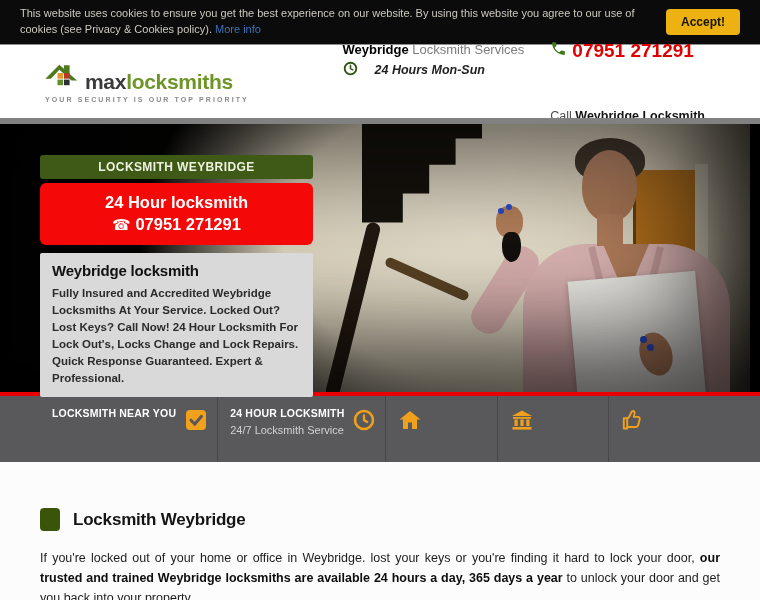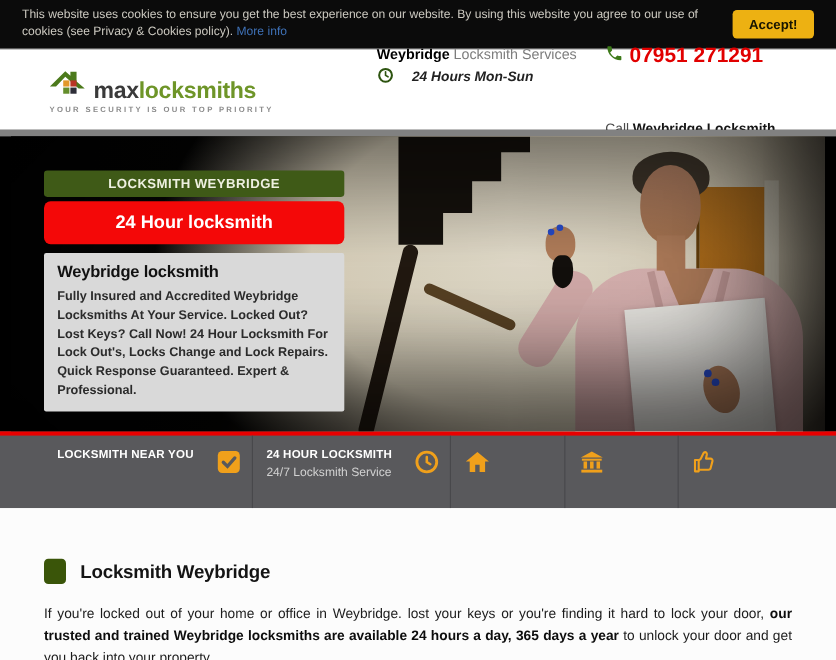--- a/index.html
+++ b/index.html
@@ -68,21 +68,21 @@
   .cta-box { margin-top:4px; background:#f40808; border-radius:6px; color:#fff; text-align:center; padding:8px 0 9px; cursor:pointer; }
   .cta-line1 { font-size:16.5px; font-weight:bold; line-height:1.35; }
   .cta-line2 { font-size:16.5px; font-weight:bold; line-height:1.35; }
   .cta-line2 .ph-glyph { font-size:15px; }
   .info-card { margin-top:8px; background:#d9d9d9; border-radius:2px; padding:9px 12px 10px; }
   .info-title { font-size:15px; font-weight:bold; color:#111; margin-bottom:6px; letter-spacing:-.2px; }
   .info-body { font-size:11.5px; font-weight:bold; color:#2b2b2b; line-height:1.48; }
 
   
   .strip { border-top:4px solid #e90000; background:#59595c; flex:0 0 auto; height:70px; display:flex; padding:0 40px; }
-  .feature { flex:1 1 0; display:flex; justify-content:space-between; gap:20px; padding:11px 9px 0 12px; border-left:1px solid #48484b; }
+  .feature { flex:1 1 0; display:flex; justify-content:space-between; gap:8px; padding:11px 9px 0 12px; border-left:1px solid #48484b; }
   .feature:first-child { border-left:none; }
   .f-title { font-size:10.5px; font-weight:bold; color:#fff; letter-spacing:.2px; margin-bottom:4px; white-space:nowrap; }
   .f-sub { font-size:11px; color:#d2d2d2; line-height:1.35; }
   .f-icon { flex:0 0 auto; margin-top:1px; }
 
   
   .main { flex:1; background:#fcfcfc; padding:46px 40px 0; }
   .heading-row { display:flex; align-items:center; gap:13px; }
   .heading-square { width:20px; height:23px; background:#3a5509; border-radius:4px; flex:0 0 auto; }
   .heading-text { font-size:17px; font-weight:bold; color:#141414; letter-spacing:-.2px; }
@@ -172,20 +172,24 @@
     <div class="hand-left"></div>
     <div class="nail-l1"></div>
     <div class="nail-l2"></div>
     <div class="vignette"></div>
   </div>
 
   <div class="hero-overlay">
     <div class="badge">LOCKSMITH WEYBRIDGE</div>
     <div class="cta-box">
       <div class="cta-line1">24 Hour locksmith</div>
+      <div class="cta-line2">
+        <span class="ph-glyph">☎</span>
+        <span>07951 271291</span>
+      </div>
     </div>
     <div class="info-card">
       <div class="info-title">Weybridge locksmith</div>
       <div class="info-body">Fully Insured and Accredited Weybridge Locksmiths At Your Service. Locked Out? Lost Keys? Call Now! 24 Hour Locksmith For Lock Out's, Locks Change and Lock Repairs. Quick Response Guaranteed. Expert &amp; Professional.</div>
     </div>
   </div>
 </div>
 
 <div class="strip">
   <div class="feature">

